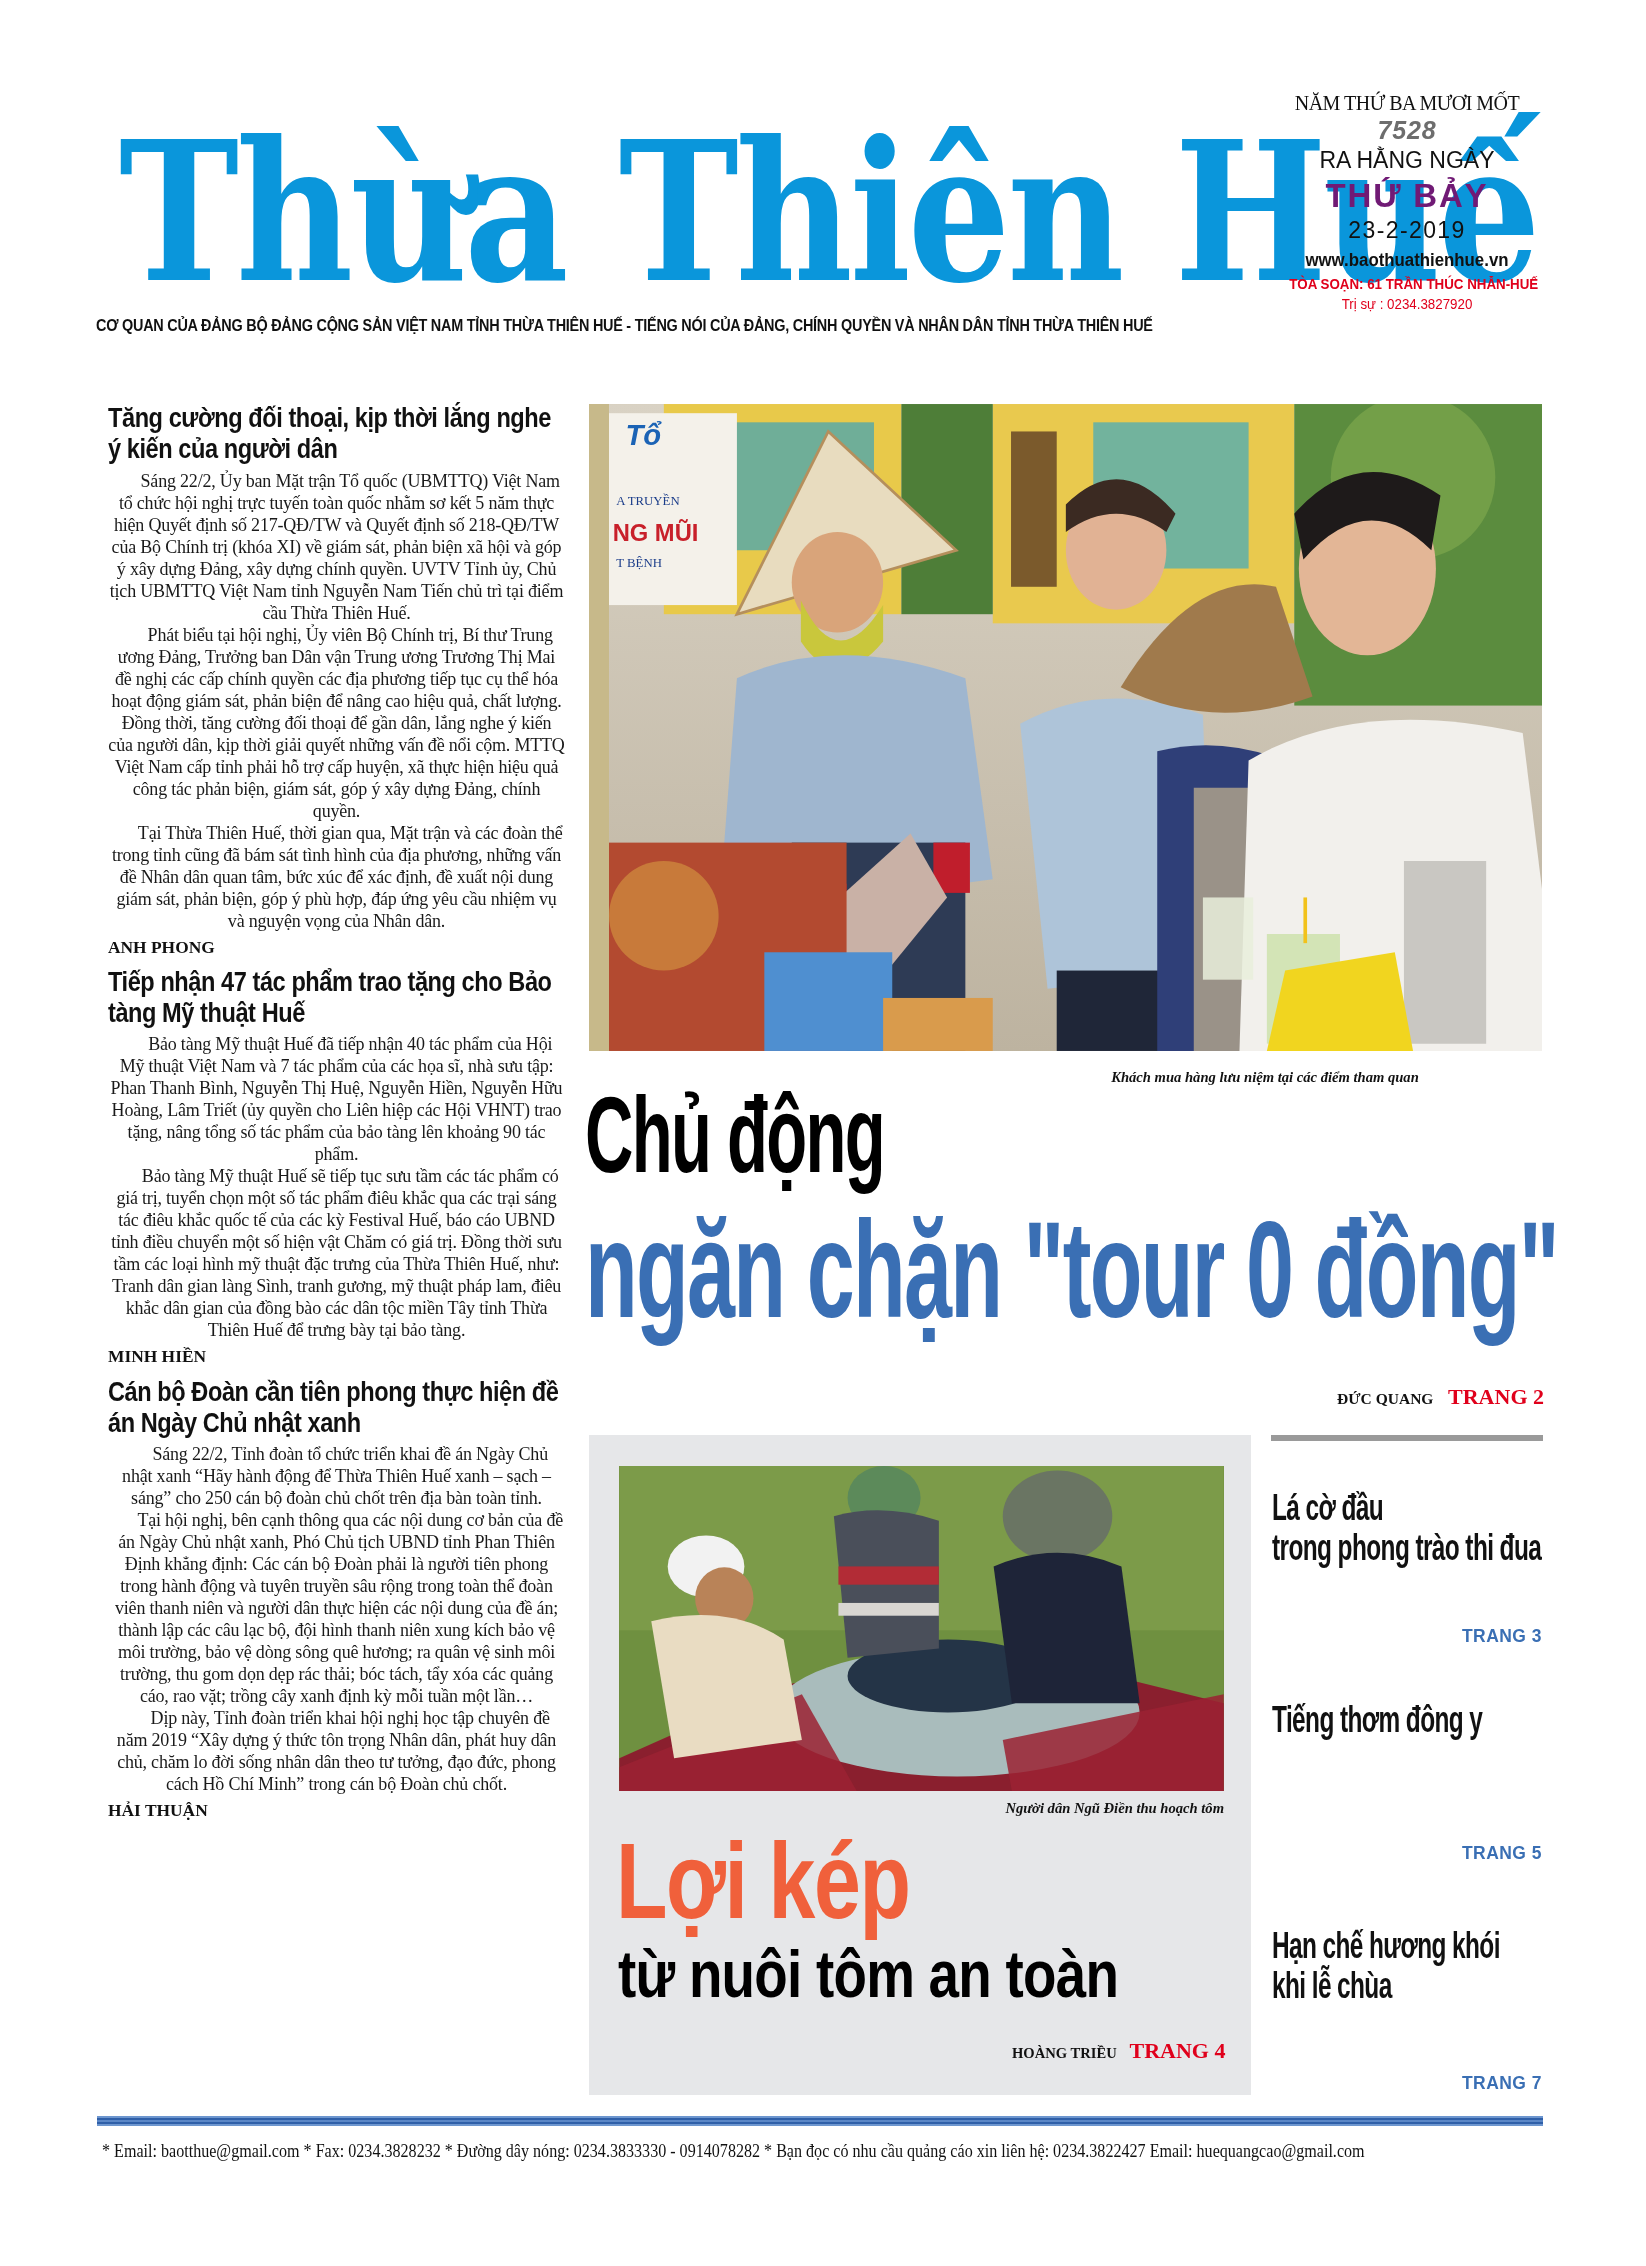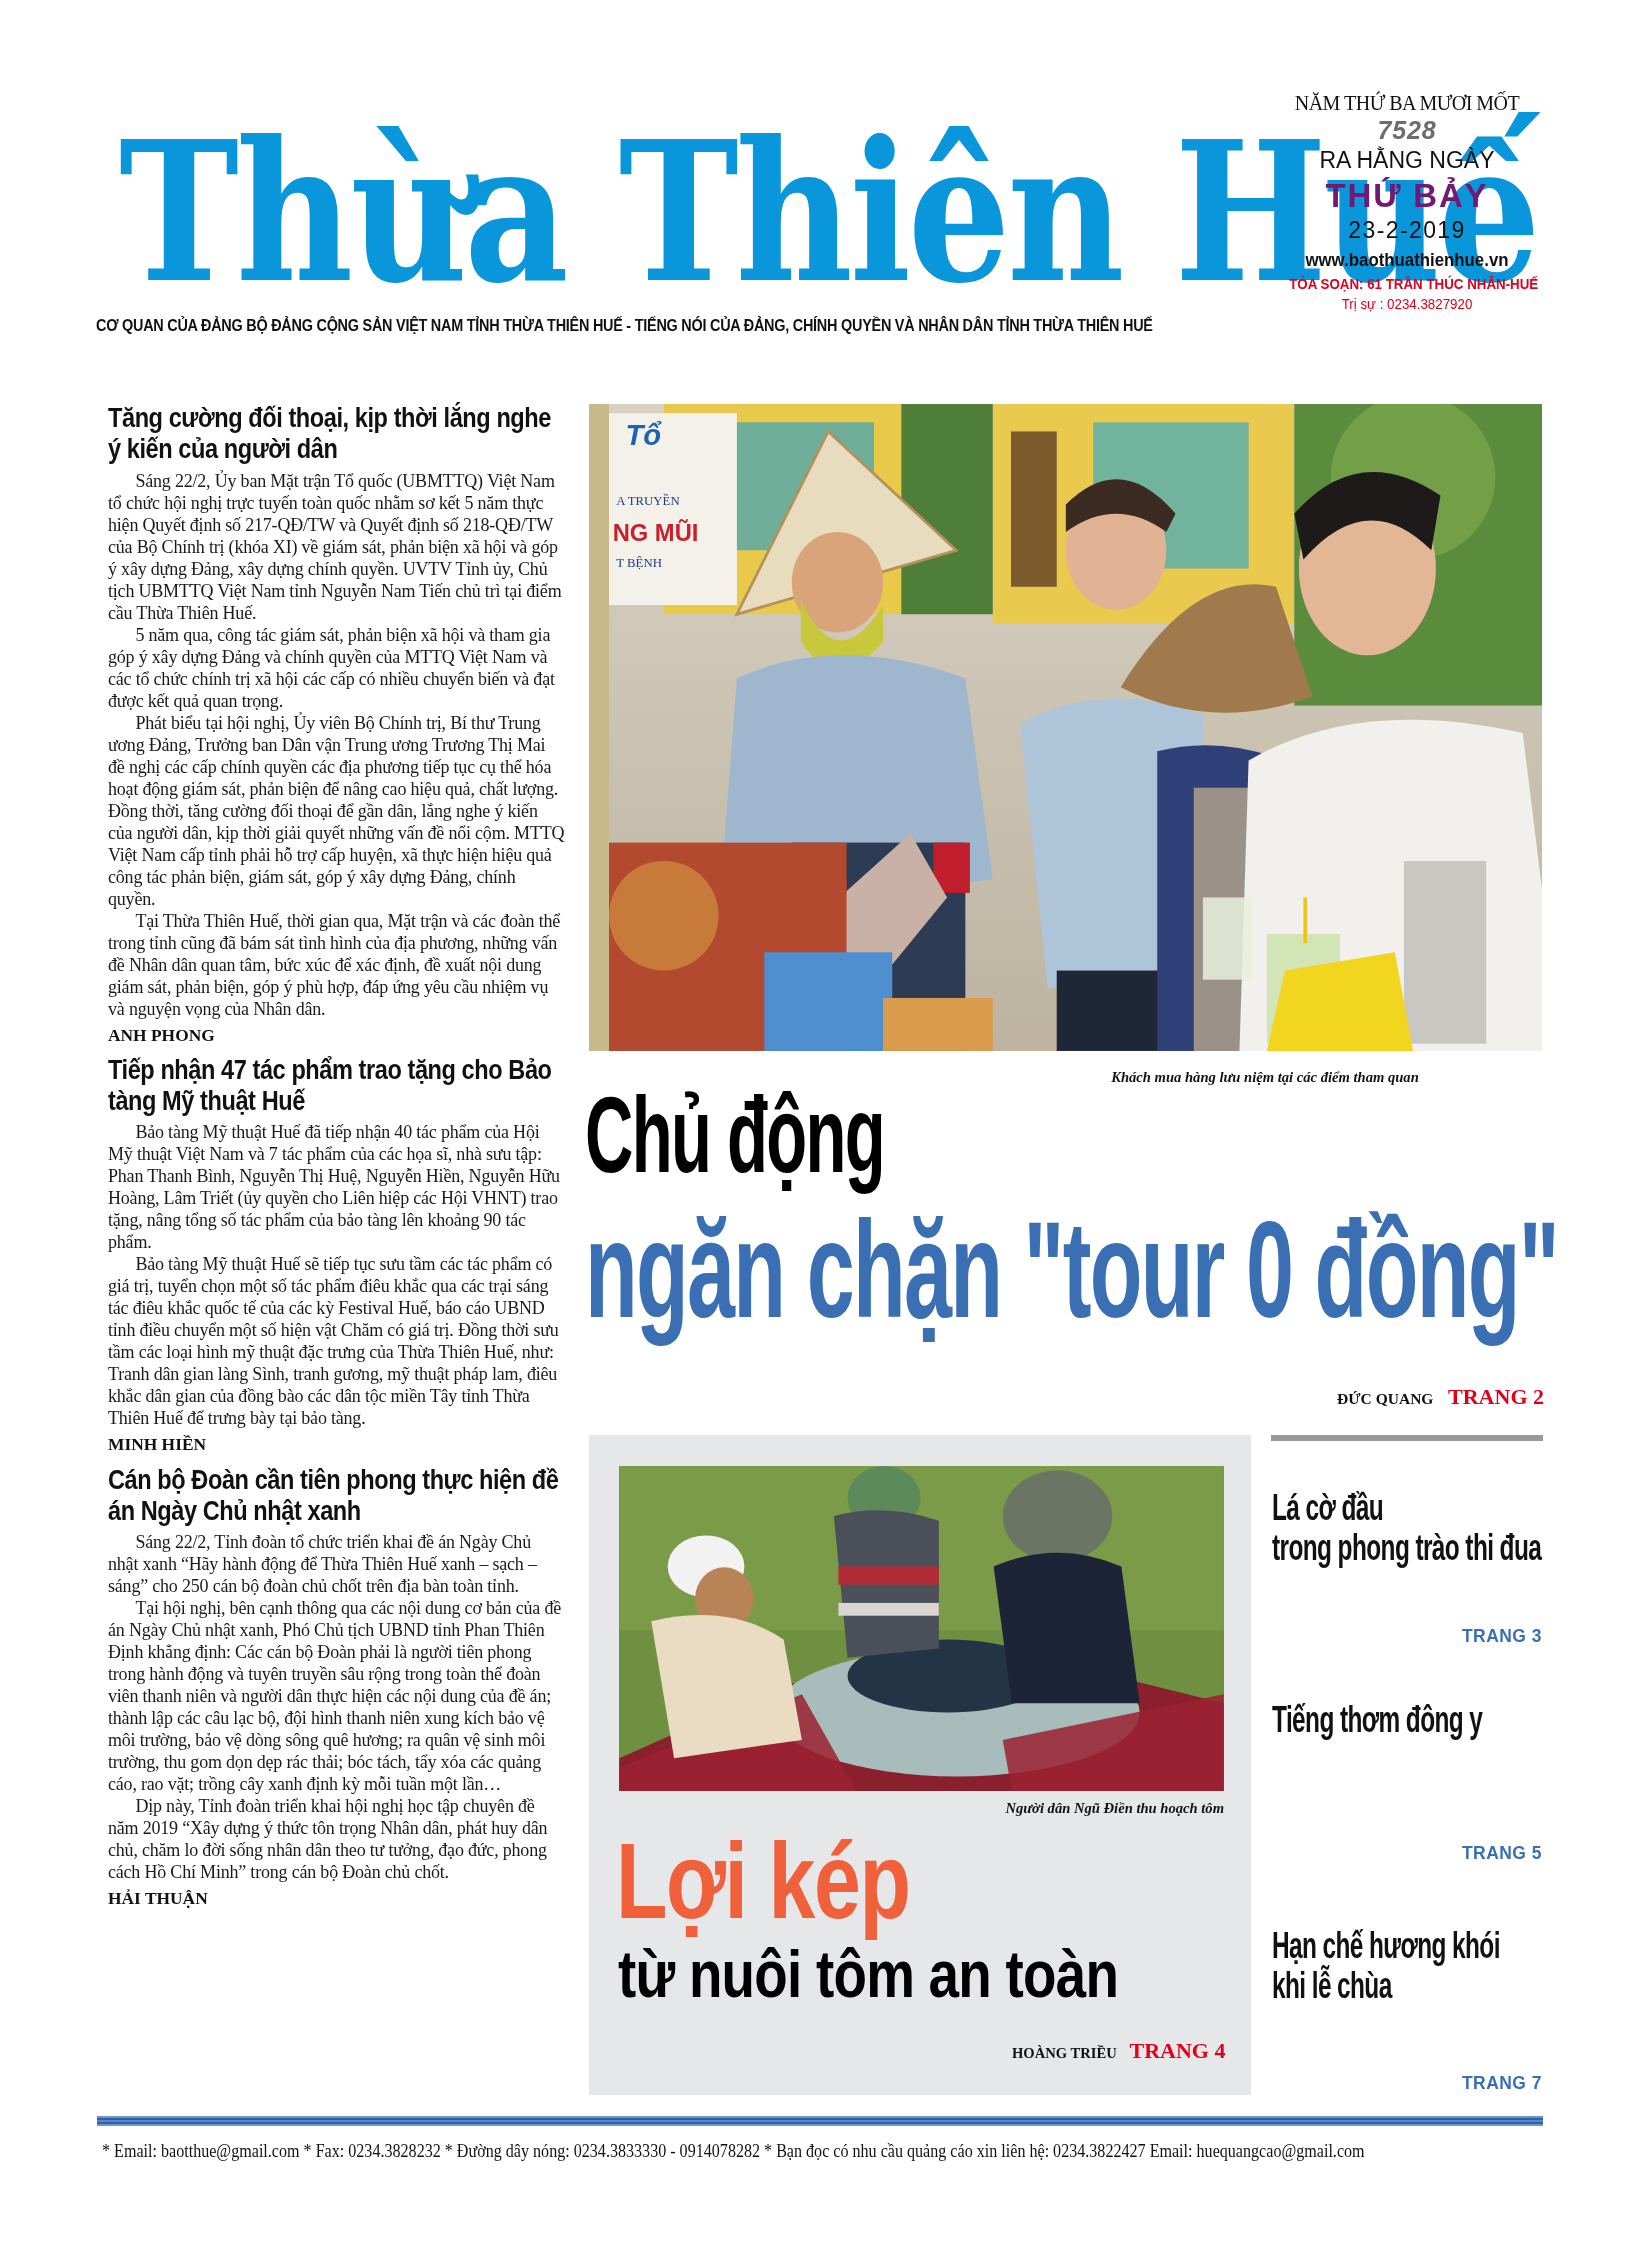--- a/index.html
+++ b/index.html
@@ -34,21 +34,21 @@
   
   .left-col { position: absolute; left: 108px; top: 402px; width: 457px; }
   .article { margin-bottom: 3.7px; }
   .art-head {
     font-family: "Liberation Sans", sans-serif; font-weight: bold; font-size: 27.4px;
     line-height: 31px; letter-spacing: -0.5px; margin-bottom: 5.5px;
     transform: scaleX(0.86); transform-origin: left top; width: 116%;
   }
   .art-body p {
     font-family: "Liberation Serif", serif; font-size: 18px; line-height: 22px;
-    text-indent: 27.4px; text-align: left; letter-spacing: -0.2px; color: #1a1a1a;
+    text-indent: 27.4px; text-align: center; letter-spacing: -0.2px; color: #1a1a1a;
   }
   .byline {
     font-family: "Liberation Serif", serif; font-weight: bold; font-size: 17.4px;
     text-align: left; line-height: 24px; margin-top: 3px; margin-bottom: 7.3px;
   }
 
   
   .main-photo {
     position: absolute; left: 589px; top: 404px; width: 953px; height: 647px;
     overflow: hidden; background: #c7b98a; padding-left: 20px;
@@ -136,21 +136,20 @@
   <div class="issue-web">www.baothuathienhue.vn</div>
   <div class="issue-addr">TÒA SOẠN: 61 TRẦN THÚC NHẪN-HUẾ</div>
   <div class="issue-tel">Trị sự : 0234.3827920</div>
 </div>
 
 <div class="left-col">
   <div class="article">
     <div class="art-head">Tăng cường đối thoại, kịp thời lắng nghe ý kiến của người dân</div>
     <div class="art-body">
       <p>Sáng 22/2, Ủy ban Mặt trận Tổ quốc (UBMTTQ) Việt Nam tổ chức hội nghị trực tuyến toàn quốc nhằm sơ kết 5 năm thực hiện Quyết định số 217-QĐ/TW và Quyết định số 218-QĐ/TW của Bộ Chính trị (khóa XI) về giám sát, phản biện xã hội và góp ý xây dựng Đảng, xây dựng chính quyền. UVTV Tỉnh ủy, Chủ tịch UBMTTQ Việt Nam tỉnh Nguyễn Nam Tiến chủ trì tại điểm cầu Thừa Thiên Huế.</p>
-      <p>5 năm qua, công tác giám sát, phản biện xã hội và tham gia góp ý xây dựng Đảng và chính quyền của MTTQ Việt Nam và các tổ chức chính trị xã hội các cấp có nhiều chuyển biến và đạt được kết quả quan trọng.</p>
       <p>Phát biểu tại hội nghị, Ủy viên Bộ Chính trị, Bí thư Trung ương Đảng, Trưởng ban Dân vận Trung ương Trương Thị Mai đề nghị các cấp chính quyền các địa phương tiếp tục cụ thể hóa hoạt động giám sát, phản biện để nâng cao hiệu quả, chất lượng. Đồng thời, tăng cường đối thoại để gần dân, lắng nghe ý kiến của người dân, kịp thời giải quyết những vấn đề nổi cộm. MTTQ Việt Nam cấp tỉnh phải hỗ trợ cấp huyện, xã thực hiện hiệu quả công tác phản biện, giám sát, góp ý xây dựng Đảng, chính quyền.</p>
       <p>Tại Thừa Thiên Huế, thời gian qua, Mặt trận và các đoàn thể trong tỉnh cũng đã bám sát tình hình của địa phương, những vấn đề Nhân dân quan tâm, bức xúc để xác định, đề xuất nội dung giám sát, phản biện, góp ý phù hợp, đáp ứng yêu cầu nhiệm vụ và nguyện vọng của Nhân dân.</p>
     </div>
     <div class="byline">ANH PHONG</div>
   </div>
 
   <div class="article">
     <div class="art-head">Tiếp nhận 47 tác phẩm trao tặng cho Bảo tàng Mỹ thuật Huế</div>
     <div class="art-body">
       <p>Bảo tàng Mỹ thuật Huế đã tiếp nhận 40 tác phẩm của Hội Mỹ thuật Việt Nam và 7 tác phẩm của các họa sĩ, nhà sưu tập: Phan Thanh Bình, Nguyễn Thị Huệ, Nguyễn Hiền, Nguyễn Hữu Hoàng, Lâm Triết (ủy quyền cho Liên hiệp các Hội VHNT) trao tặng, nâng tổng số tác phẩm của bảo tàng lên khoảng 90 tác phẩm.</p>

